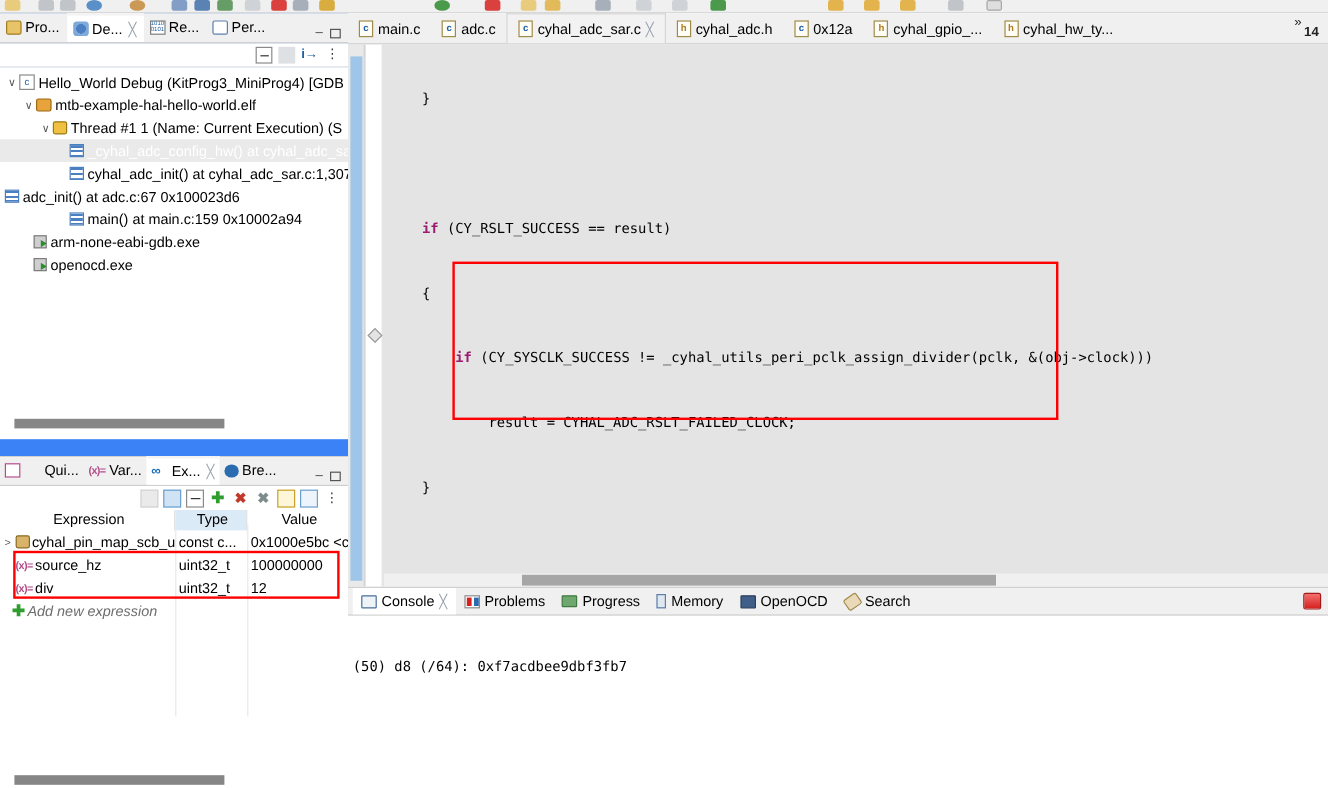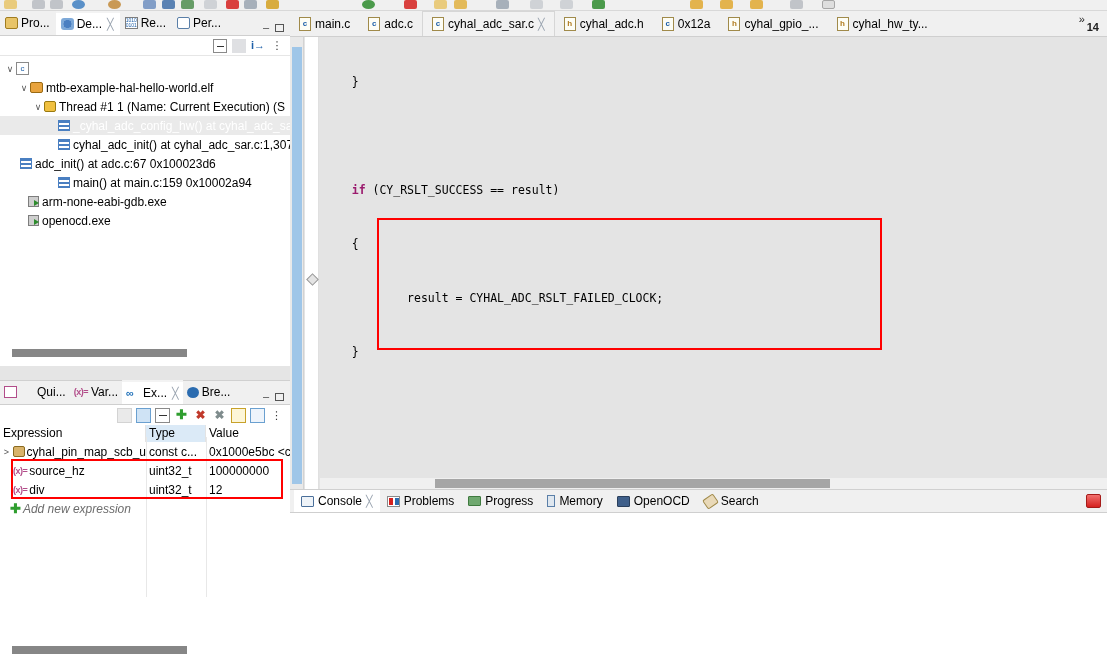--- a/index.html
+++ b/index.html
@@ -21,21 +21,21 @@
     overflow: hidden;
   }
   .tb-ico {
     position: absolute; top: 0px; width: 13px; height: 9px;
     border-radius: 2px; opacity: .85;
   }
 
   
   .left-col {
     position: absolute; left: 0; top: 11px; width: 290px; height: 646px;
-    background: #e5e5e5;
+    background: #3b82f6;
   }
 
   
   .view-tabs {
     position: relative; height: 25px; background: #f0f0f0;
     border-bottom: 1px solid #cfcfcf;
     display: flex; align-items: flex-end;
   }
   .vtab {
     display: flex; align-items: center; gap: 3px;
@@ -98,21 +98,21 @@
     background: #fff; border-top: 1px solid #d0d0d0;
   }
   .expr-toolbar {
     height: 20px; background: #fff; display: flex; align-items: center;
     justify-content: flex-end; gap: 4px; padding-right: 6px;
   }
   .etool { width: 15px; height: 15px; position: relative; display: inline-block; }
 
   .expr-table { width: 290px; font-size: 12px; }
   .ehead { display: flex; height: 17px; background: #fff; }
-  .ehead div { border-right: 1px solid #e3e3e3; padding-left: 3px; line-height: 17px; }
+  .ehead div { border-right: 1px solid #e3e3e3; padding-left: 3px; line-height: 17px; text-align: center; }
   .ehead .c1 { width: 146px; }
   .ehead .c2 { width: 60px; background: #dbeaf7; }
   .ehead .c3 { width: 84px; border-right: none; }
   .erow { display: flex; height: 19px; align-items: center; white-space: nowrap; overflow: hidden; }
   .erow .c1 { width: 146px; display: flex; align-items: center; gap: 2px; padding-left: 2px; overflow:hidden;}
   .erow .c2 { width: 60px; padding-left: 3px; }
   .erow .c3 { width: 84px; padding-left: 3px; overflow: hidden; }
   .xicon { color: #b24d8a; font-size: 9px; font-weight: bold; letter-spacing: -.5px; }
   .pinicon { width: 12px; height: 11px; background: #d9b36a; border: 1px solid #8a6a20; border-radius: 2px; }
   .plusicon { color: #2f9e2f; font-weight: bold; font-size: 13px; }
@@ -279,40 +279,41 @@
       </span>
       <span class="vt-btn" style="background:#c9ccd1;opacity:.6;"></span>
       <span class="vt-btn" style="color:#1d5fa8;font-weight:bold;font-size:11px;line-height:13px;text-align:center;">i→</span>
       <span class="vt-btn" style="color:#333;font-size:11px;line-height:13px;text-align:center;">⋮</span>
     </div>
 
     <div class="tree">
       <div class="trow">
         <span class="arrow">∨</span>
         <span class="ticon ic-c">c</span>
+        <span>Hello_World Debug (KitProg3_MiniProg4) [GDB</span>
       </div>
       <div class="trow" style="padding-left:18px;">
         <span class="arrow">∨</span>
         <span class="ticon ic-elf"></span>
         <span>mtb-example-hal-hello-world.elf</span>
       </div>
       <div class="trow" style="padding-left:32px;">
         <span class="arrow">∨</span>
         <span class="ticon ic-thread"></span>
         <span>Thread #1 1 (Name: Current Execution) (S</span>
       </div>
       <div class="trow sel" style="padding-left:58px;">
         <span class="ticon ic-frame"></span>
         <span>_cyhal_adc_config_hw() at cyhal_adc_sa</span>
       </div>
       <div class="trow" style="padding-left:58px;">
         <span class="ticon ic-frame"></span>
         <span>cyhal_adc_init() at cyhal_adc_sar.c:1,307</span>
       </div>
-      <div class="trow" style="margin-left:16px;">
+      <div class="trow" style="">
         <span class="ticon ic-frame"></span>
         <span>adc_init() at adc.c:67 0x100023d6</span>
       </div>
       <div class="trow" style="padding-left:58px;">
         <span class="ticon ic-frame"></span>
         <span>main() at main.c:159 0x10002a94</span>
       </div>
       <div class="trow" style="padding-left:28px;">
         <span class="ticon ic-exe"></span>
         <span>arm-none-eabi-gdb.exe</span>
@@ -467,20 +468,21 @@
       </div>
       <div class="fold-col">
         <div class="fold-marker"></div>
       </div>
 
       <div class="code">
         <div class="cl">    }</div>
         <div class="cl"> </div>
         <div class="cl">    <span class="kw">if</span> (CY_RSLT_SUCCESS == result)</div>
         <div class="cl">    {</div>
+        <div class="cl">        <span class="kw">if</span> (CY_SYSCLK_SUCCESS != _cyhal_utils_peri_pclk_assign_divider(pclk, &amp;(obj-&gt;clock)))</div>
         <div class="cl">            result = CYHAL_ADC_RSLT_FAILED_CLOCK;</div>
         <div class="cl">    }</div>
         <div class="cl"> </div>
         
         
         
         
         
         
         
@@ -531,20 +533,21 @@
         </div>
         <div class="ctab">
           <span class="ico-small" style="width:13px;height:11px;background:#e9d9b8;border:1px solid #a08a4a;transform:rotate(-35deg);border-radius:2px;"></span>
           <span>Search</span>
         </div>
         <div class="term-btn"></div>
       </div>
 
 
       <div class="clog">
+        <div>(50) d8 (/64): 0xf7acdbee9dbf3fb7</div>
         
         
         
         
         
         
       </div>
     </div>
   </div>
 

